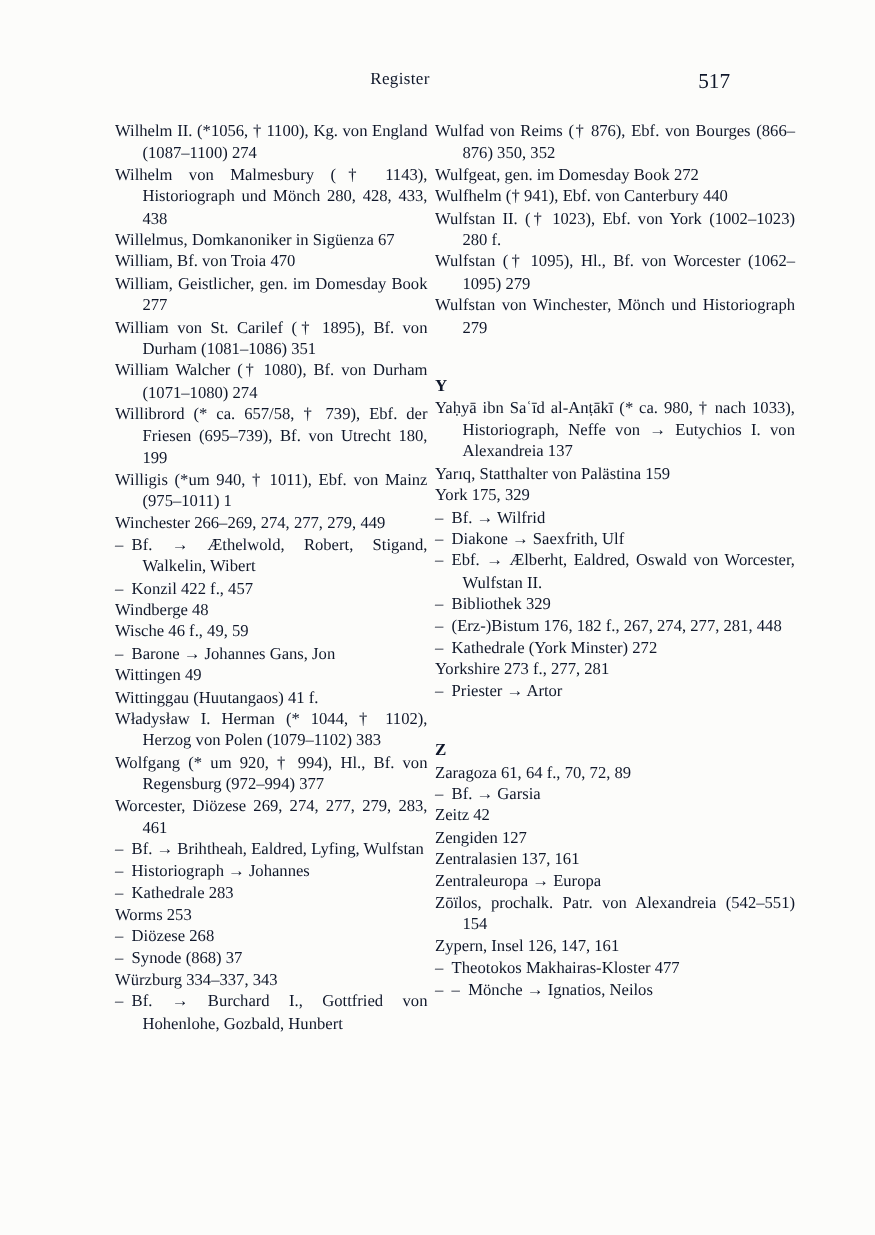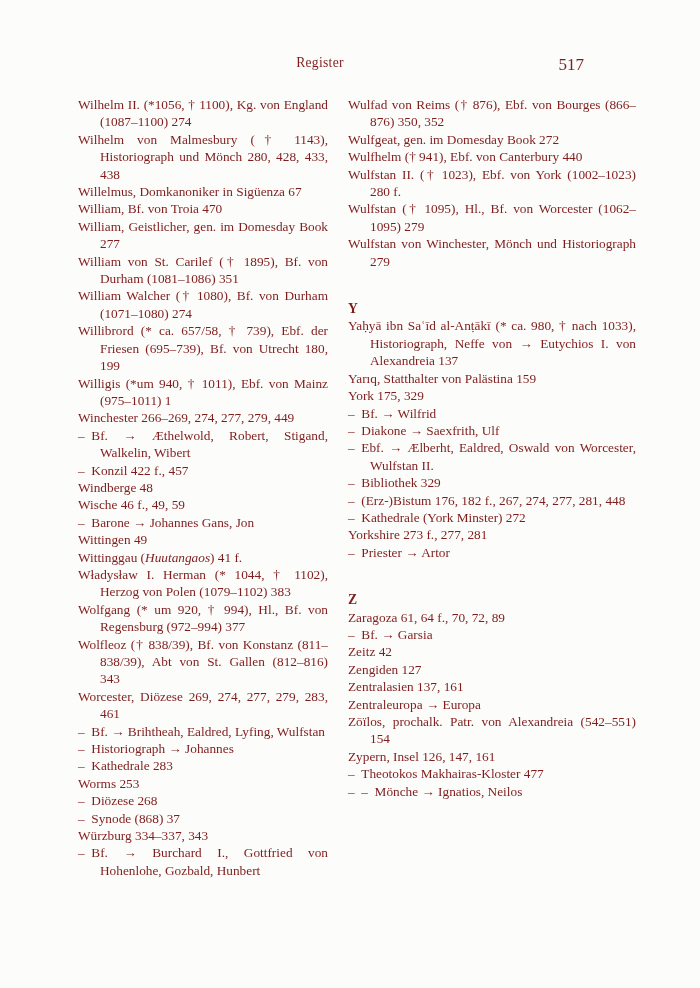--- a/index.html
+++ b/index.html
@@ -28,39 +28,39 @@
     top: 55px; left: 500px; width: 84px;
     text-align: right;
     font-size: 17px;
   }
   .column {
     position: absolute;
     top: 96px;
     font-size: 13.3px;
     line-height: 17.4px;
   }
-  .column.left  { left: 78px;  width: 250px; }
+  .column.left  { left: 92px;  width: 250px; }
   .column.right { left: 348px; width: 288px; }
   .column p { margin: 0; }
   .entry {
     text-align: justify;
     padding-left: 22px;
     text-indent: -22px;
   }
   .section-letter {
     margin-top: 30px !important;
     font-weight: bold;
     font-size: 13.6px;
   }
-  .italic { font-style: italic; }
+  .italic { }
 </style>
 </head>
 <body>
 
-<div class="page" style="background: rgb(252, 252, 250); color: #7f1d1d;">
+<div class="page" style="background: rgb(252, 252, 250); color: #0f172a;">
   <div class="running-head-title">Register</div>
   <div class="running-head-page">517</div>
 
   <div class="column left" id="col-left">
       <p class="entry level0">Wilhelm II. (*1056, † 1100), Kg. von England (1087–1100) 274</p>
       <p class="entry level0">Wilhelm von Malmesbury († 1143), Historiograph und Mönch 280, 428, 433, 438</p>
       <p class="entry level0">Willelmus, Domkanoniker in Sigüenza 67</p>
       <p class="entry level0">William, Bf. von Troia 470</p>
       <p class="entry level0">William, Geistlicher, gen. im Domesday Book 277</p>
       <p class="entry level0">William von St. Carilef († 1895), Bf. von Durham (1081–1086) 351</p>
@@ -70,21 +70,20 @@
       <p class="entry level0">Winchester 266–269, 274, 277, 279, 449</p>
       <p class="entry level1">– Bf. → Æthelwold, Robert, Stigand, Walkelin, Wibert</p>
       <p class="entry level1">– Konzil 422 f., 457</p>
       <p class="entry level0">Windberge 48</p>
       <p class="entry level0">Wische 46 f., 49, 59</p>
       <p class="entry level1">– Barone → Johannes Gans, Jon</p>
       <p class="entry level0">Wittingen 49</p>
       <p class="entry level0"><span>Wittinggau (</span><span class="italic">Huutangaos</span><span>) 41 f.</span></p>
       <p class="entry level0">Władysław I. Herman (* 1044, † 1102), Herzog von Polen (1079–1102) 383</p>
       <p class="entry level0">Wolfgang (* um 920, † 994), Hl., Bf. von Regensburg (972–994) 377</p>
-      <p class="entry level0">Wolfleoz († 838/39), Bf. von Konstanz (811–838/39), Abt von St. Gallen (812–816) 343</p>
       <p class="entry level0">Worcester, Diözese 269, 274, 277, 279, 283, 461</p>
       <p class="entry level1">– Bf. → Brihtheah, Ealdred, Lyfing, Wulfstan</p>
       <p class="entry level1">– Historiograph → Johannes</p>
       <p class="entry level1">– Kathedrale 283</p>
       <p class="entry level0">Worms 253</p>
       <p class="entry level1">– Diözese 268</p>
       <p class="entry level1">– Synode (868) 37</p>
       <p class="entry level0">Würzburg 334–337, 343</p>
       <p class="entry level1">– Bf. → Burchard I., Gottfried von Hohenlohe, Gozbald, Hunbert</p>
     </div>

